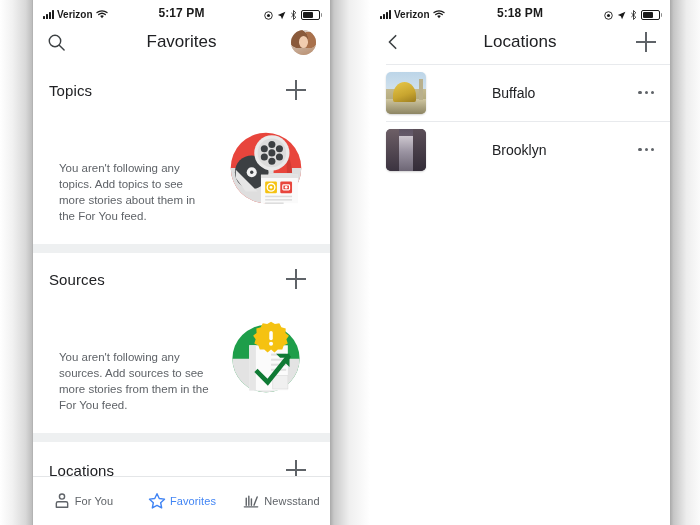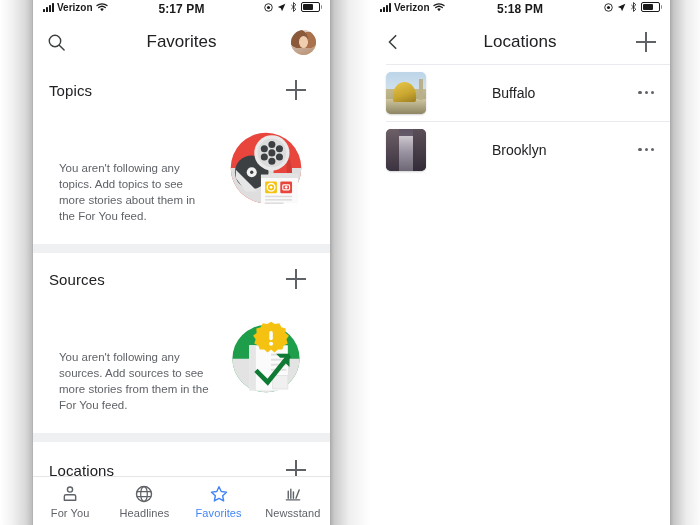--- a/index.html
+++ b/index.html
@@ -17,21 +17,21 @@
   .phone.left{left:33px;width:297px;}
   .phone.right{left:370px;width:300px;}
 
   
   .edge{position:absolute;top:0;height:525px;width:33px;pointer-events:none;}
   .edge.l1{left:0;background:linear-gradient(to right,#ffffff 0%,#f1f1f1 38%,#d8d8d8 78%,#bdbdbd 97%,#a9a9a9 100%);}
   .edge.r1{left:330px;width:40px;background:linear-gradient(to right,#a9a9a9 0%,#c9c9c9 10%,#efefef 48%,#ffffff 100%);}
   .edge.r2{left:670px;width:30px;background:linear-gradient(to right,#a9a9a9 0%,#c6c6c6 12%,#ededed 55%,#fbfbfb 100%);}
 
   
-  .statusbar{position:relative;height:18px;display:flex;align-items:flex-start;
+  .statusbar{position:relative;height:18px;display:flex;align-items:flex-end;
     padding:2px 10px 0 10px;font-size:10px;font-weight:bold;color:#1a1a1a;}
   .sb-left{display:flex;align-items:center;gap:3px;}
   .sb-center{position:absolute;left:0;right:0;text-align:center;font-size:12px;font-weight:bold;letter-spacing:.1px;}
   .sb-right{margin-left:auto;display:flex;align-items:center;gap:4px;position:relative;z-index:2;}
   .carrier{font-size:10px;font-weight:bold;}
   .bars{display:flex;align-items:flex-end;gap:1px;height:9px;}
   .bars i{display:block;width:2px;background:#1a1a1a;border-radius:.5px;}
   .bars i:nth-child(1){height:3px;}
   .bars i:nth-child(2){height:5px;}
   .bars i:nth-child(3){height:7px;}
@@ -68,21 +68,21 @@
   .card-head{display:flex;align-items:center;padding:16px 24px 4px 16px;justify-content:space-between;}
   .card-title{font-size:15px;color:#202124;font-weight:500;letter-spacing:.1px;}
   .card-head .plus{margin-left:auto;}
   .card-body{display:flex;align-items:center;padding:8px 16px 20px 16px;}
   .empty-text{font-size:11.5px;line-height:16px;color:#5f6368;max-width:150px;padding-left:10px;margin-top:48px;}
   .art{margin-left:auto;margin-right:6px;}
 
   
   .tabbar{position:absolute;left:0;right:0;bottom:0;height:48px;background:#fff;
     border-top:1px solid #e4e6e8;display:flex;align-items:center;}
-  .tab{flex:1;display:flex;flex-direction:column;align-items:center;justify-content:center;gap:3px;}
+  .tab{flex:1;display:flex;flex-direction:row;align-items:center;justify-content:center;gap:3px;}
   .tab span{font-size:11px;color:#5f6368;letter-spacing:.1px;}
   .tab.active span{color:#4285f4;}
 
   
   .list{background:#fff;}
   .row{display:flex;align-items:center;height:57px;padding:0 16px;position:relative;gap:48px;}
   .row+.row::before,.row:first-child::before{content:"";position:absolute;left:16px;right:0;top:0;height:1px;background:#e8eaed;}
   .thumb{width:40px;height:42px;border-radius:5px;overflow:hidden;flex:0 0 auto;
     box-shadow:0 1px 2px rgba(0,0,0,.18);position:relative;}
   .row-label{font-size:14px;color:#202124;margin-left:18px;}
@@ -273,30 +273,20 @@
     <div class="tabbar">
       <div class="tab">
         <span class="ico">
           <svg width="20" height="20" viewBox="0 0 24 24">
               <circle cx="12" cy="6.6" r="3.1" fill="none" stroke="#5f6368" stroke-width="1.7"></circle>
               <path d="M5.2 19.4v-4.6a2 2 0 0 1 2-2h9.6a2 2 0 0 1 2 2v4.6z" fill="none" stroke="#5f6368" stroke-width="1.7" stroke-linejoin="round"></path>
             </svg>
         </span>
         <span>For You</span>
       </div>
-      <div class="tab">
-        <span class="ico">
-          <svg width="20" height="20" viewBox="0 0 24 24">
-              <circle cx="12" cy="12" r="9" fill="none" stroke="#5f6368" stroke-width="1.7"></circle>
-              <ellipse cx="12" cy="12" rx="4" ry="9" fill="none" stroke="#5f6368" stroke-width="1.5"></ellipse>
-              <path d="M3.3 9h17.4M3.3 15h17.4" stroke="#5f6368" stroke-width="1.5"></path>
-            </svg>
-        </span>
-        <span>Headlines</span>
-      </div>
       <div class="tab active">
         <span class="ico">
           <svg width="20" height="20" viewBox="0 0 24 24">
               <path d="M12 3.3 14.7 9l6.3.8-4.6 4.3 1.2 6.2L12 17.3 6.4 20.3l1.2-6.2L3 9.8 9.3 9z" fill="none" stroke="#4285f4" stroke-width="1.7" stroke-linejoin="round"></path>
             </svg>
         </span>
         <span>Favorites</span>
       </div>
       <div class="tab">
         <span class="ico">

